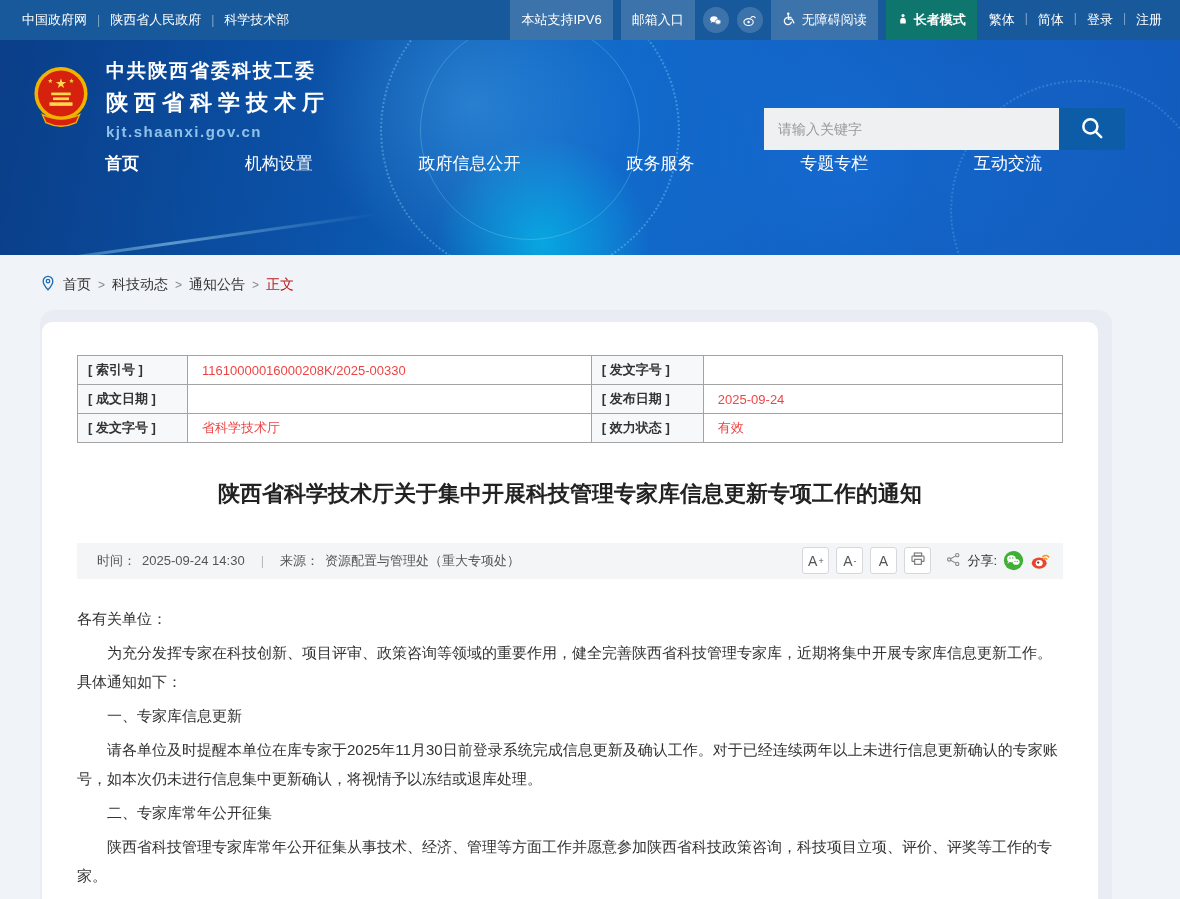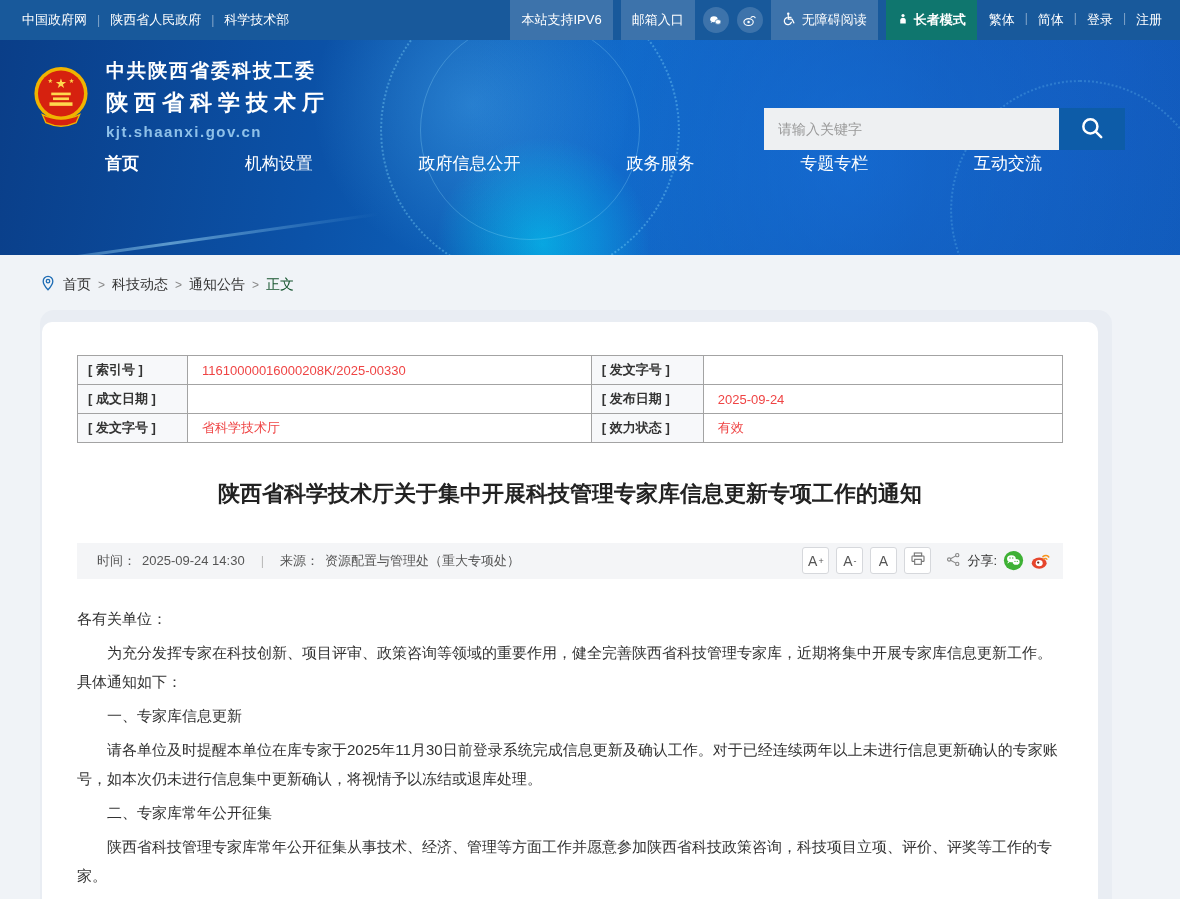--- a/index.html
+++ b/index.html
@@ -45,21 +45,21 @@
   .nav { position:absolute; left:0; right:0; top:112px; display:flex; justify-content:space-between; padding:0 138px 0 105px; }
   .nav-item { color:#fff; font-size:17px; text-decoration:none; text-align:center; cursor:pointer; }
   .nav-item .bar { width:54px; height:3px; background:transparent; margin:14px auto 0; }
   .nav-item.active { font-weight:bold; }
   .nav-item.active .bar { background:#fff; }
 
   
   .crumbs { display:flex; align-items:center; gap:7px; padding:20px 0 16px 40px; font-size:14px; color:#333; }
   .crumbs a { color:#333; text-decoration:none; }
   .crumbs .sep { color:#888; font-size:12px; }
-  .crumbs .current { color:#14532d;text-align:right; }
+  .crumbs .current { color:#b91c1c;text-align:right; }
 
   
   .card-outer { margin:0 68px 0 40px; background:#e9edf3; border-radius:14px; padding:12px 14px 0 2px; }
   .card { background:#fff; border-radius:10px; min-height:700px; overflow:hidden; }
 
   .doc-table { width:calc(100% - 70px); margin:33px 35px 0; border-collapse:collapse; table-layout:fixed; }
   .doc-table td { border:1px solid #a3a3a3; height:29px; font-size:13px; padding:0 14px; vertical-align:middle; }
   .doc-table td.lbl { background:#f7f8fa; width:110px; font-weight:bold; color:#333; padding:0 10px; white-space:nowrap; }
   .doc-table td.lbl2 { width:112px; }
   .doc-table td.val { color:#ef4444; }

